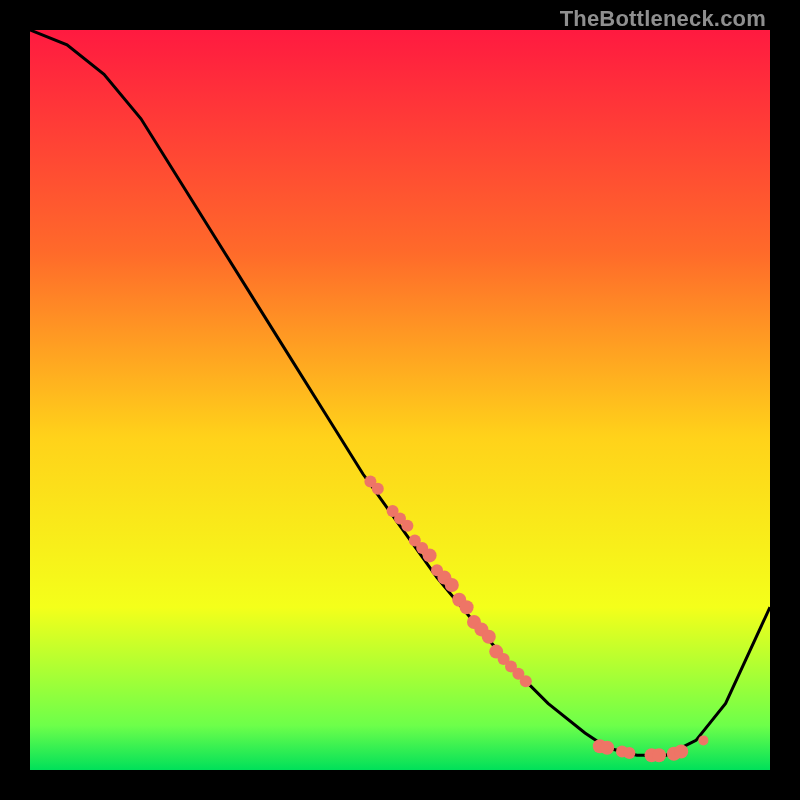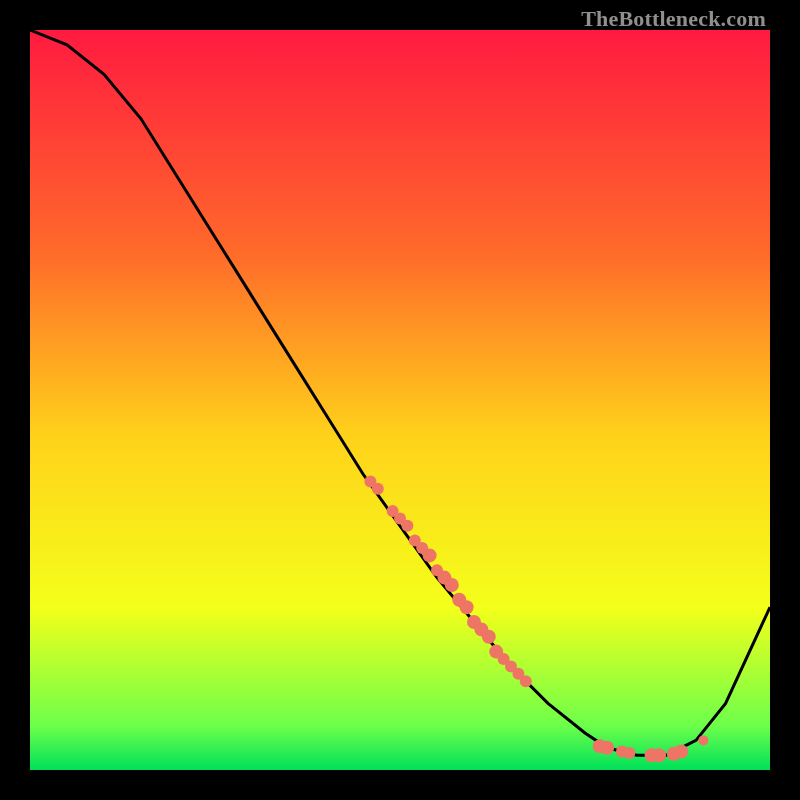--- a/index.html
+++ b/index.html
@@ -15,21 +15,21 @@
     left: 30px;
     top: 30px;
     width: 740px;
     height: 740px;
     background: #000;
   }
   .watermark {
     position: absolute;
     top: 6px;
     right: 34px;
-    font-family: Liberation Serif, serif;
+    font-family: Liberation Sans, sans-serif;
     font-size: 22px;
     font-weight: 600;
     color: #8f8f8f;
     letter-spacing: 0.2px;
   }
   svg {
     display: block;
   }
 </style>
 </head>

